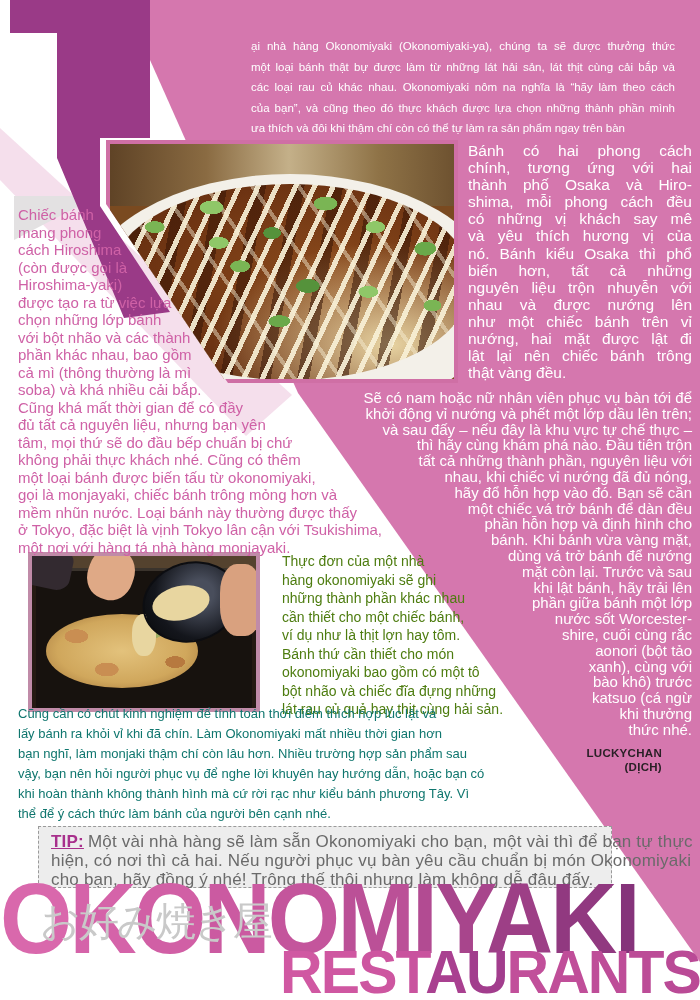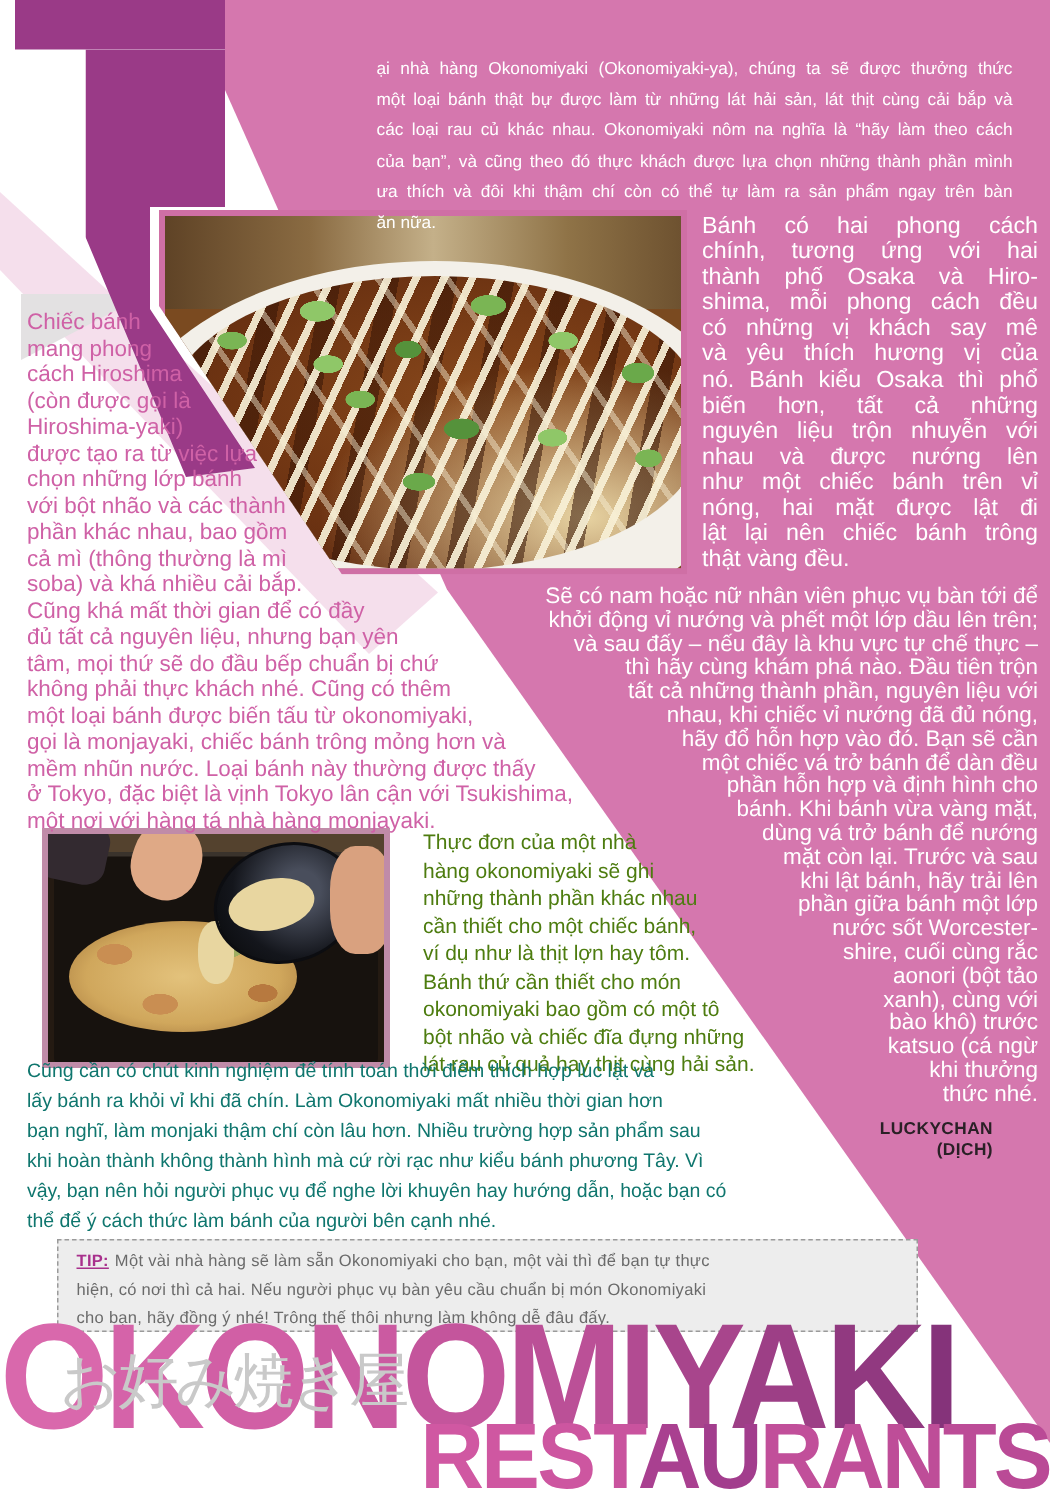--- a/index.html
+++ b/index.html
@@ -100,21 +100,21 @@
   .rightcol{left:468px;top:142px;width:224px;color:#ffffff;font-size:15.5px;line-height:17.1px;}
   .rightcol div{white-space:normal;text-align:justify;text-align-last:justify;}
   .rightcol div:last-child{text-align-last:left;}
   .flow{left:160px;top:390px;width:532px;color:#ffffff;font-size:15px;line-height:15.8px;text-align:right;}
   .menu{left:282px;top:552px;width:270px;color:#4d7c0f;font-size:14px;line-height:18.5px;}
   .bottom{left:18px;top:704px;width:600px;color:#0f766e;font-size:13px;line-height:20px;}
 
   .tipbox{
     left:38px;top:826px;width:574px;height:62px;
     background:#ededed;border:1px dashed #9a9a9a;
-    font-size:11px;line-height:19px;color:#6a6a6a;
+    font-size:17px;line-height:19px;color:#6a6a6a;
     padding:5px 12px;box-sizing:border-box;letter-spacing:.2px;
   }
   .tipbox .tl{white-space:nowrap;}
   .tip-label{color:#a8308c;font-weight:bold;text-decoration:underline;margin-right:4px;}
 
   .credit{left:470px;top:746px;width:192px;text-align:right;color:#2a2026;
     font-size:11.5px;font-weight:bold;line-height:14px;letter-spacing:.3px;}
 
   
   .big-title{
@@ -158,21 +158,20 @@
   <div class="abs p2-hand-right"></div>
   <div class="abs p2-bottle"></div>
 </div>
 
 <div class="abs tblock intro">
     <div>ại nhà hàng Okonomiyaki (Okonomiyaki-ya), chúng ta sẽ được thưởng thức</div>
     <div>một loại bánh thật bự được làm từ những lát hải sản, lát thịt cùng cải bắp và</div>
     <div>các loại rau củ khác nhau. Okonomiyaki nôm na nghĩa là “hãy làm theo cách</div>
     <div>của bạn”, và cũng theo đó thực khách được lựa chọn những thành phần mình</div>
     <div>ưa thích và đôi khi thậm chí còn có thể tự làm ra sản phẩm ngay trên bàn</div>
-    <div>ăn nữa.</div>
   </div>
 <div class="abs tblock leftcol">
     <div>Chiếc bánh</div>
     <div>mang phong</div>
     <div>cách Hiroshima</div>
     <div>(còn được gọi là</div>
     <div>Hiroshima-yaki)</div>
     <div>được tạo ra từ việc lựa</div>
     <div>chọn những lớp bánh</div>
     <div>với bột nhão và các thành</div>
@@ -194,21 +193,21 @@
     <div>chính, tương ứng với hai</div>
     <div>thành phố Osaka và Hiro-</div>
     <div>shima, mỗi phong cách đều</div>
     <div>có những vị khách say mê</div>
     <div>và yêu thích hương vị của</div>
     <div>nó. Bánh kiểu Osaka thì phổ</div>
     <div>biến hơn, tất cả những</div>
     <div>nguyên liệu trộn nhuyễn với</div>
     <div>nhau và được nướng lên</div>
     <div>như một chiếc bánh trên vỉ</div>
-    <div>nóng, hai mặt được lật đi</div>
+    <div>nướng, hai mặt được lật đi</div>
     <div>lật lại nên chiếc bánh trông</div>
     <div>thật vàng đều.</div>
   </div>
 <div class="abs tblock flow">
     <div>Sẽ có nam hoặc nữ nhân viên phục vụ bàn tới để</div>
     <div>khởi động vỉ nướng và phết một lớp dầu lên trên;</div>
     <div>và sau đấy – nếu đây là khu vực tự chế thực –</div>
     <div>thì hãy cùng khám phá nào. Đầu tiên trộn</div>
     <div>tất cả những thành phần, nguyên liệu với</div>
     <div>nhau, khi chiếc vỉ nướng đã đủ nóng,</div>
@@ -237,22 +236,22 @@
     <div>ví dụ như là thịt lợn hay tôm.</div>
     <div>Bánh thứ cần thiết cho món</div>
     <div>okonomiyaki bao gồm có một tô</div>
     <div>bột nhão và chiếc đĩa đựng những</div>
     <div>lát rau củ quả hay thịt cùng hải sản.</div>
   </div>
 <div class="abs tblock bottom">
     <div>Cũng cần có chút kinh nghiệm để tính toán thời điểm thích hợp lúc lật và</div>
     <div>lấy bánh ra khỏi vỉ khi đã chín. Làm Okonomiyaki mất nhiều thời gian hơn</div>
     <div>bạn nghĩ, làm monjaki thậm chí còn lâu hơn. Nhiều trường hợp sản phẩm sau</div>
+    <div>vậy, bạn nên hỏi người phục vụ để nghe lời khuyên hay hướng dẫn, hoặc bạn có</div>
     <div>khi hoàn thành không thành hình mà cứ rời rạc như kiểu bánh phương Tây. Vì</div>
-    <div>vậy, bạn nên hỏi người phục vụ để nghe lời khuyên hay hướng dẫn, hoặc bạn có</div>
     <div>thể để ý cách thức làm bánh của người bên cạnh nhé.</div>
   </div>
 
 <div class="abs tipbox">
   <div class="tl">
     <span class="tip-label">TIP:</span><span>Một vài nhà hàng sẽ làm sẵn Okonomiyaki cho bạn, một vài thì để bạn tự thực</span>
   </div>
   <div class="tl">hiện, có nơi thì cả hai. Nếu người phục vụ bàn yêu cầu chuẩn bị món Okonomiyaki</div>
   <div class="tl">cho bạn, hãy đồng ý nhé! Trông thế thôi nhưng làm không dễ đâu đấy.</div>
 </div>

